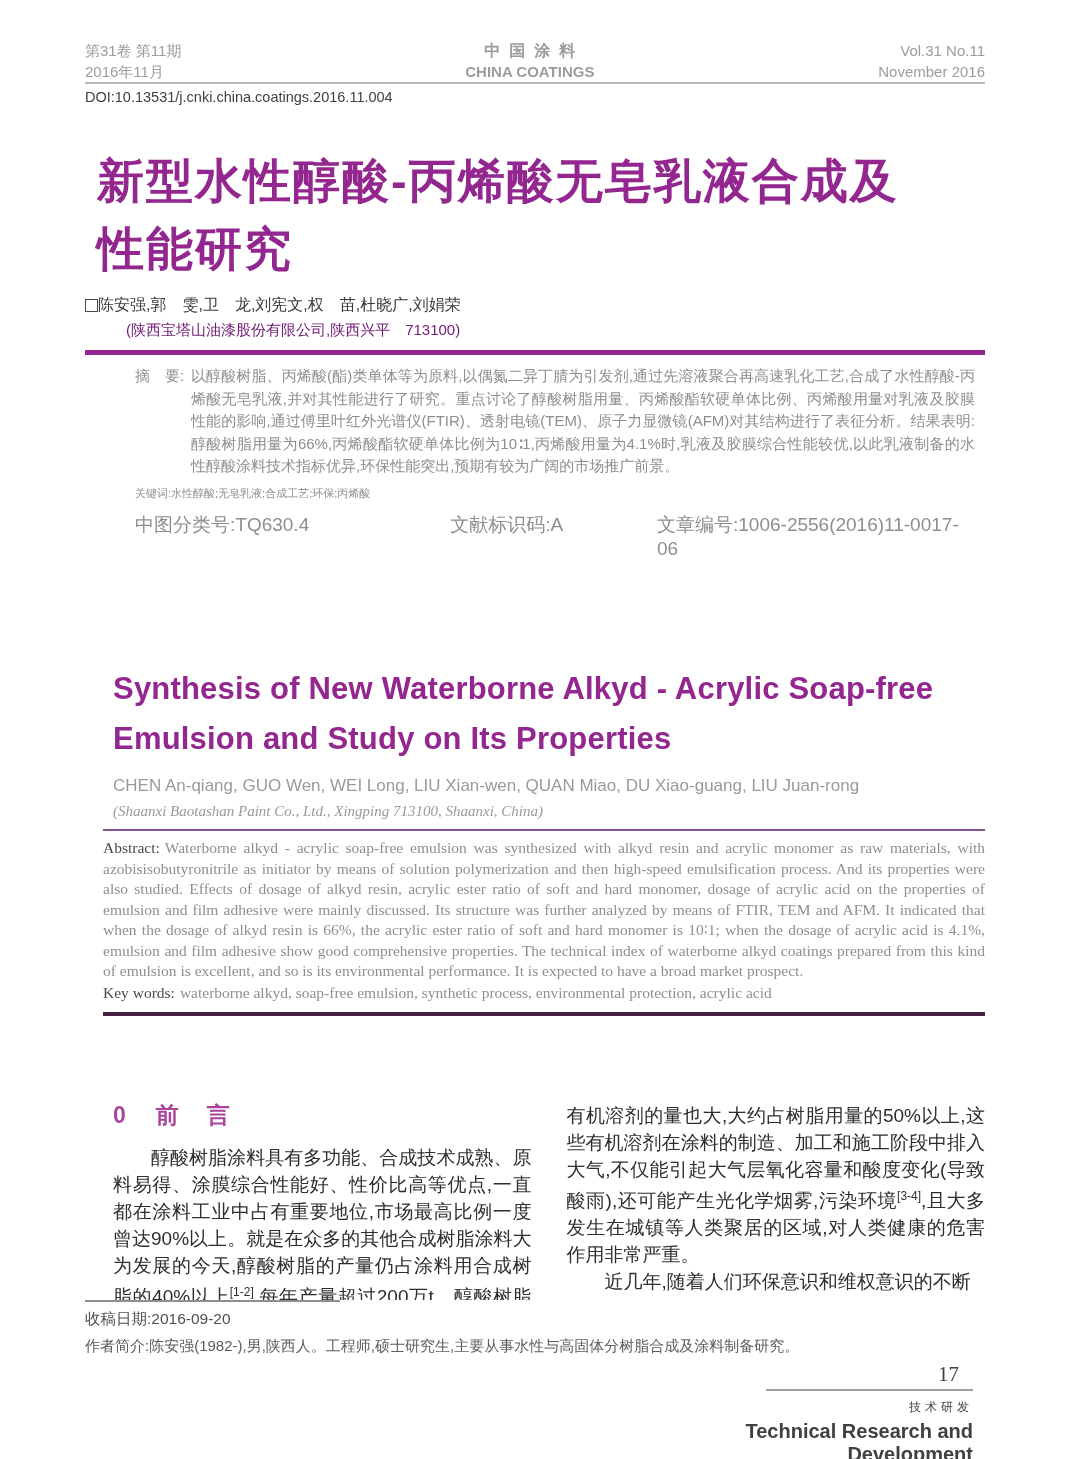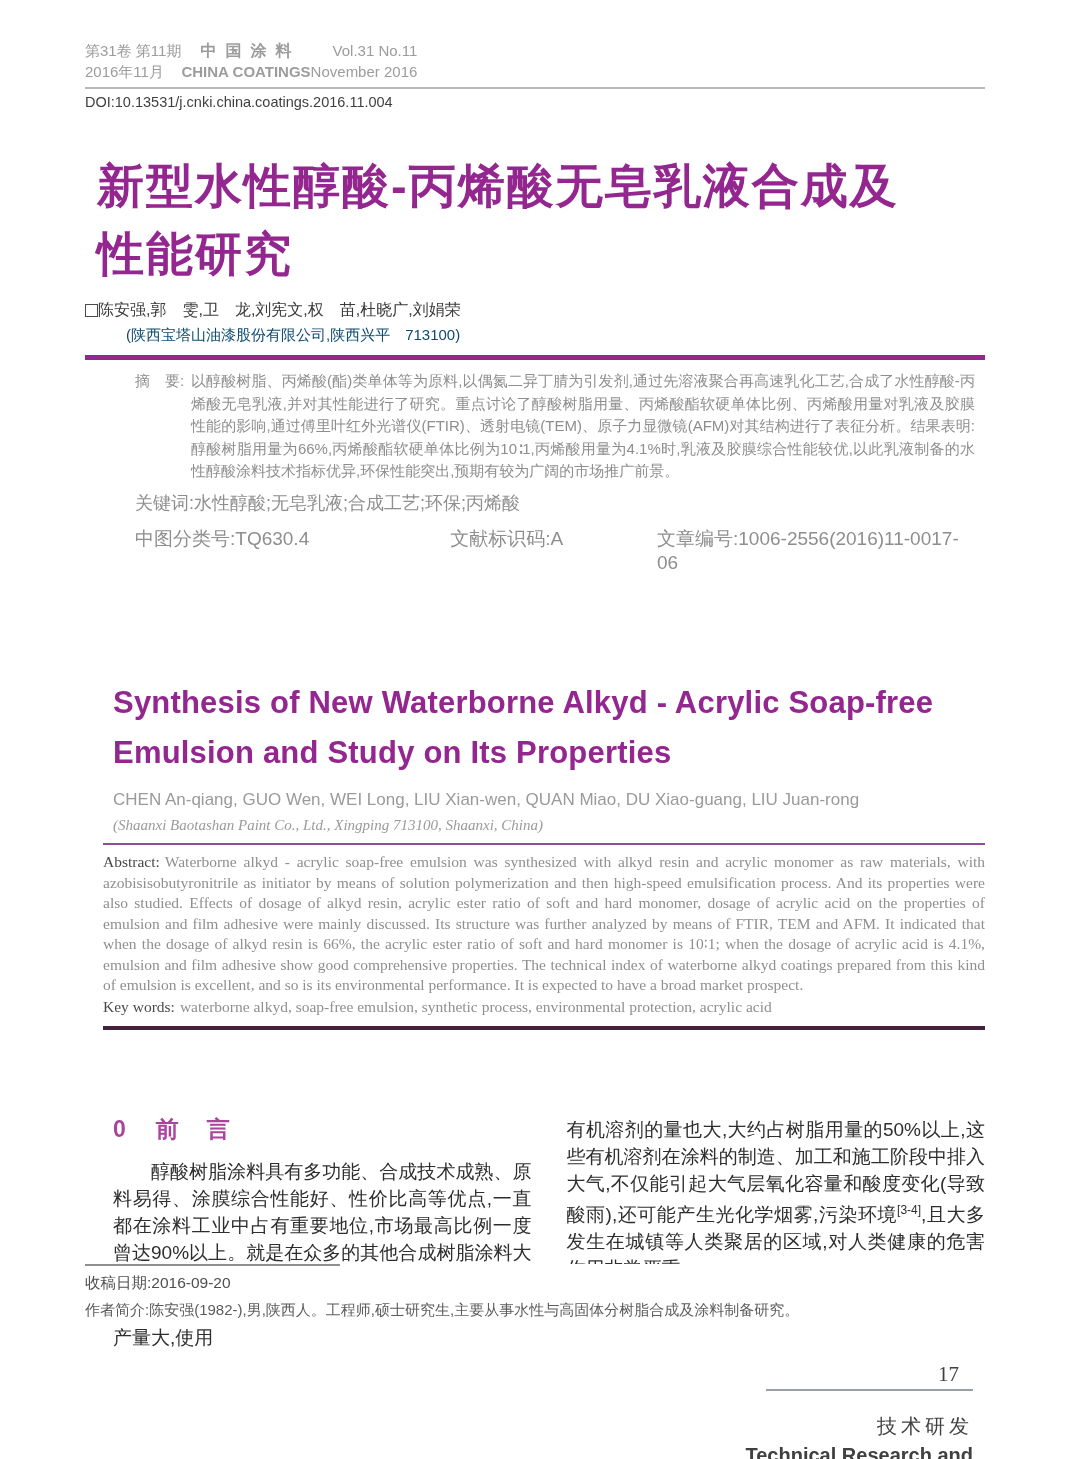--- a/index.html
+++ b/index.html
@@ -8,22 +8,22 @@
     width: 1075px; height: 1459px;
     position: relative;
     font-family: "Liberation Sans", sans-serif;
     color: #2e2e2e;
     overflow: hidden;
   }
   .page { padding: 0 90px 0 85px; }
 
   
   .journal-header {
-    display: flex; align-items: flex-end;
-    padding-top: 40px; padding-bottom: 5px;
+    display: flex; justify-content: space-between; align-items: flex-end;
+    padding-top: 40px; 
     border-bottom: 2px solid #b9b9b9;
     color: #9c9c9c; font-size: 15px; line-height: 21px;
   }
   .hdr-center { text-align: center; font-weight: bold; }
   .hdr-right { text-align: right; }
   .hdr-journal-cn { letter-spacing: 9px; padding-left: 9px; font-size: 16px; }
   .doi { margin-top: 5px; color: #3f3f3f; font-size: 14.5px; }
 
   
   .title-cn {
@@ -33,32 +33,32 @@
   }
   .authors-cn {
     margin-top: 12px; margin-left: 0;
     display: flex; align-items: center; 
     color: #3a3a3a; font-size: 16px;
   }
   .author-marker {
     width: 13px; height: 13px; flex: none;
     border: 1.5px solid #4a4a4a; display: inline-block;
   }
-  .affil-cn { margin-top: 5px; margin-left: 41px; color: #0c4a6e; font-size: 15px; }
+  .affil-cn { margin-top: 5px; margin-left: 41px; color: #701a75; font-size: 15px; }
   .rule-magenta { margin-top: 10px; height: 5px; background: #93278f; }
 
   
   .abstract-cn {
     margin: 10px 10px 0 50px;
     color: #8e8e8e; font-size: 15px; line-height: 22.5px;
     display: flex;
   }
   .abs-cn-label { flex: none; width: 56px; }
   .abs-cn-text { flex: 1; text-align: justify; }
-  .kw-line { margin: 8px 10px 0 50px; color: #8e8e8e; font-size: 18px; }
+  .kw-line { margin: 8px 10px 0 50px; color: #8e8e8e; font-size: 11px; }
   .clc-line { margin: 11px 10px 0 50px; color: #8e8e8e; font-size: 19px; display: flex; }
   .clc-a { width: 320px; } .clc-b { width: 210px; }
 
   
   .title-en {
     margin-top: 104px; margin-left: 28px;
     color: #93278f; font-size: 31px; line-height: 50px;
     font-weight: bold; letter-spacing: 0.2px;
   }
   .authors-en { margin-top: 12px; margin-left: 28px; color: #9a9a9a; font-size: 17px; }
@@ -92,30 +92,30 @@
   }
   .col { width: 424px; font-size: 19px; line-height: 27px; color: #2e2e2e; text-align: justify; }
   .sec-heading { color: #a8449c; font-size: 23px; font-weight: 600; margin-bottom: 15px; }
   .sec-num { margin-right: 30px; }
   .sec-title { letter-spacing: 28px; }
   .col p { text-align: justify; }
   .col p.indent { text-indent: 2em; }
   .col sup { font-size: 12px; }
 
   
-  .footnote { position: absolute; left: 85px; top: 1264px; width: 905px; background: #fff; }
+  .footnote { position: absolute; left: 85px; top: 1300px; width: 905px; background: #fff; }
   .fn-rule { width: 255px; border-top: 2px solid #8f8f8f; }
   .fn-line { margin-top: 7px; color: #4f4f4f; font-size: 15.5px; }
   .fn-line2 { margin-top: 7px; color: #5c5c5c; font-size: 15px; }
 
   
   .page-footer { position: absolute; right: 102px; top: 1362px; width: 330px; text-align: right; color: #404040; }
   .pf-num { font-family: "Liberation Serif", serif; font-size: 21px; padding-right: 14px; }
   .pf-rule { width: 207px; margin-left: auto; border-bottom: 2px solid #99a0a6; margin-top: 2px; }
-  .pf-cn { margin-top: 22px; font-size: 20px; letter-spacing: 4px; text-align: right; }
+  .pf-cn { margin-top: 8px; font-size: 12px; letter-spacing: 4px; text-align: right; }
   .pf-en { margin-top: 4px; font-family: Liberation Sans, sans-serif; font-weight: bold; font-size: 20px; }
 </style>
 </head>
 <body>
 
 <div class="page">
 
   <div class="journal-header">
     <div class="hdr-left">
       <div>第31卷 第11期</div>

